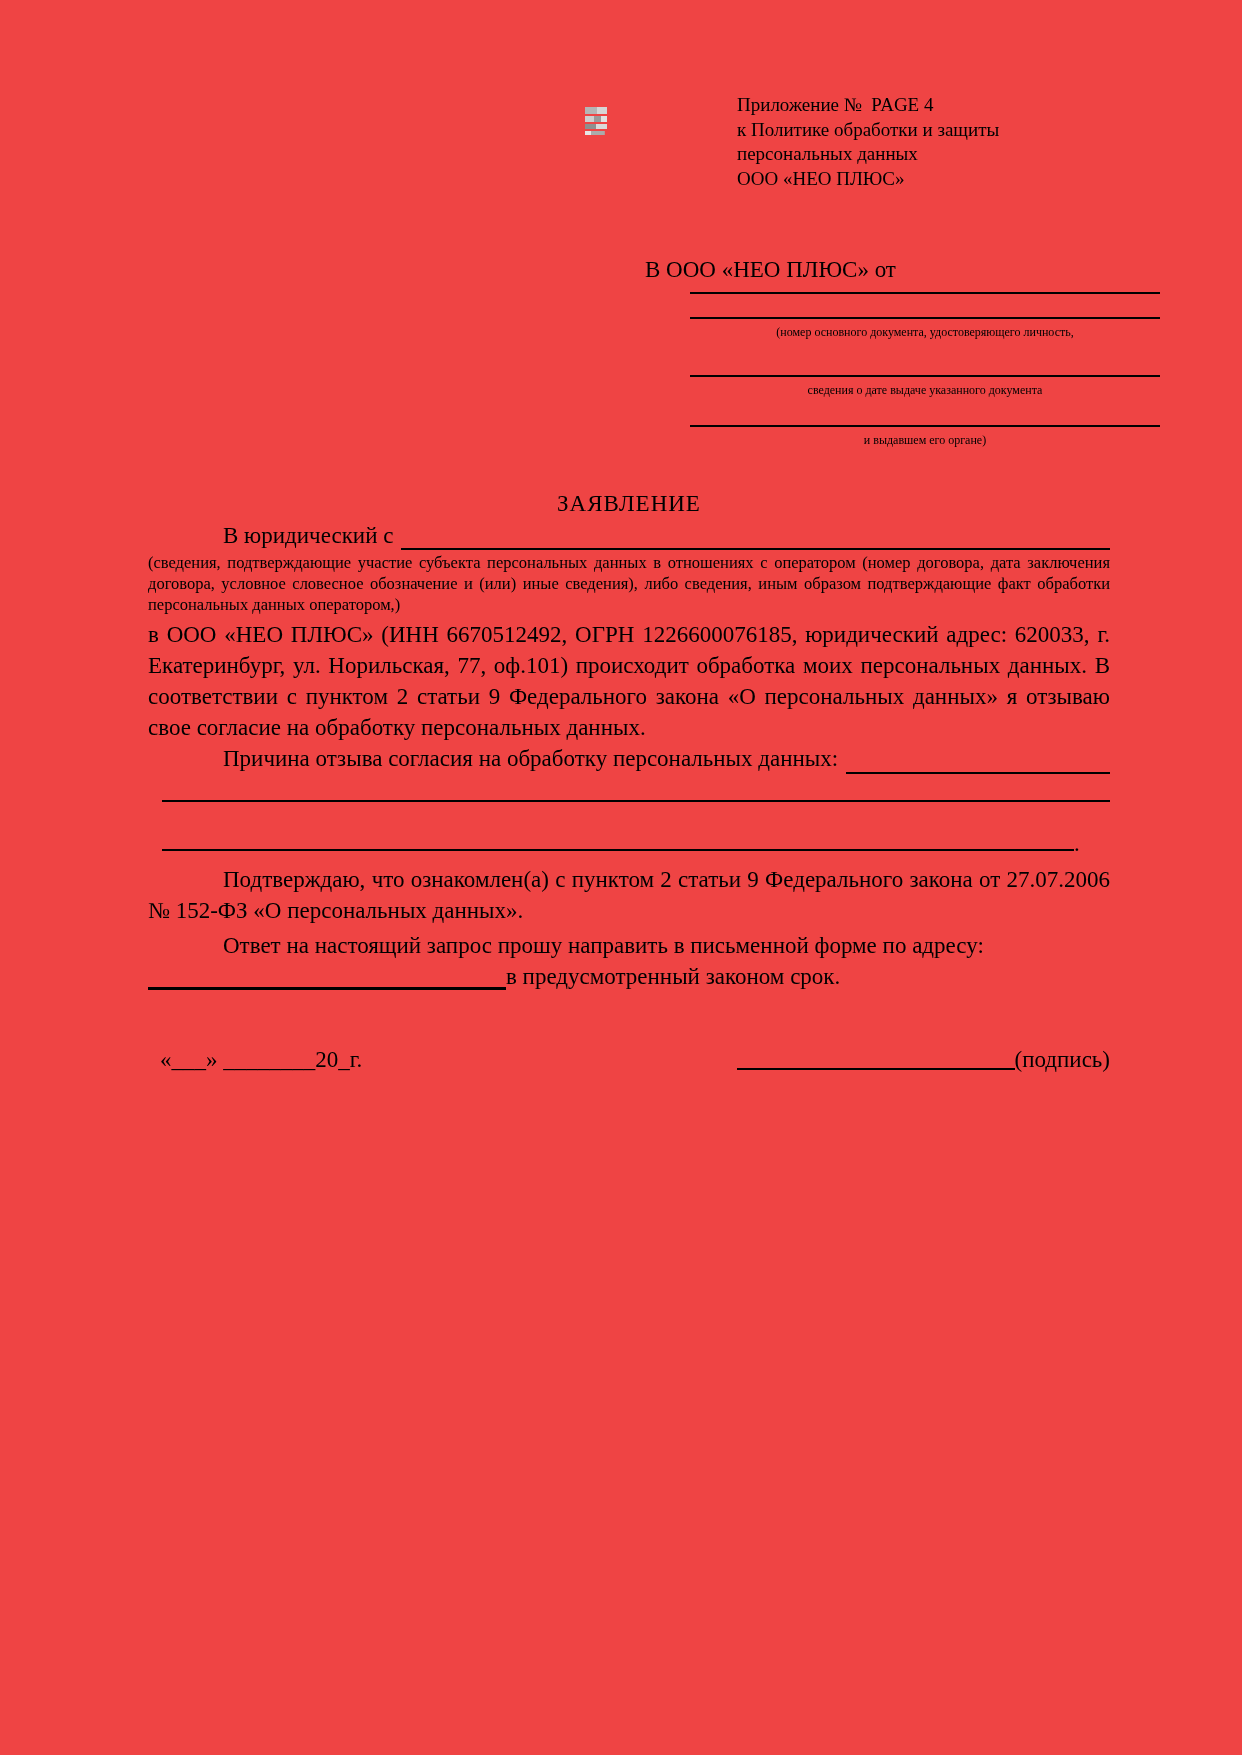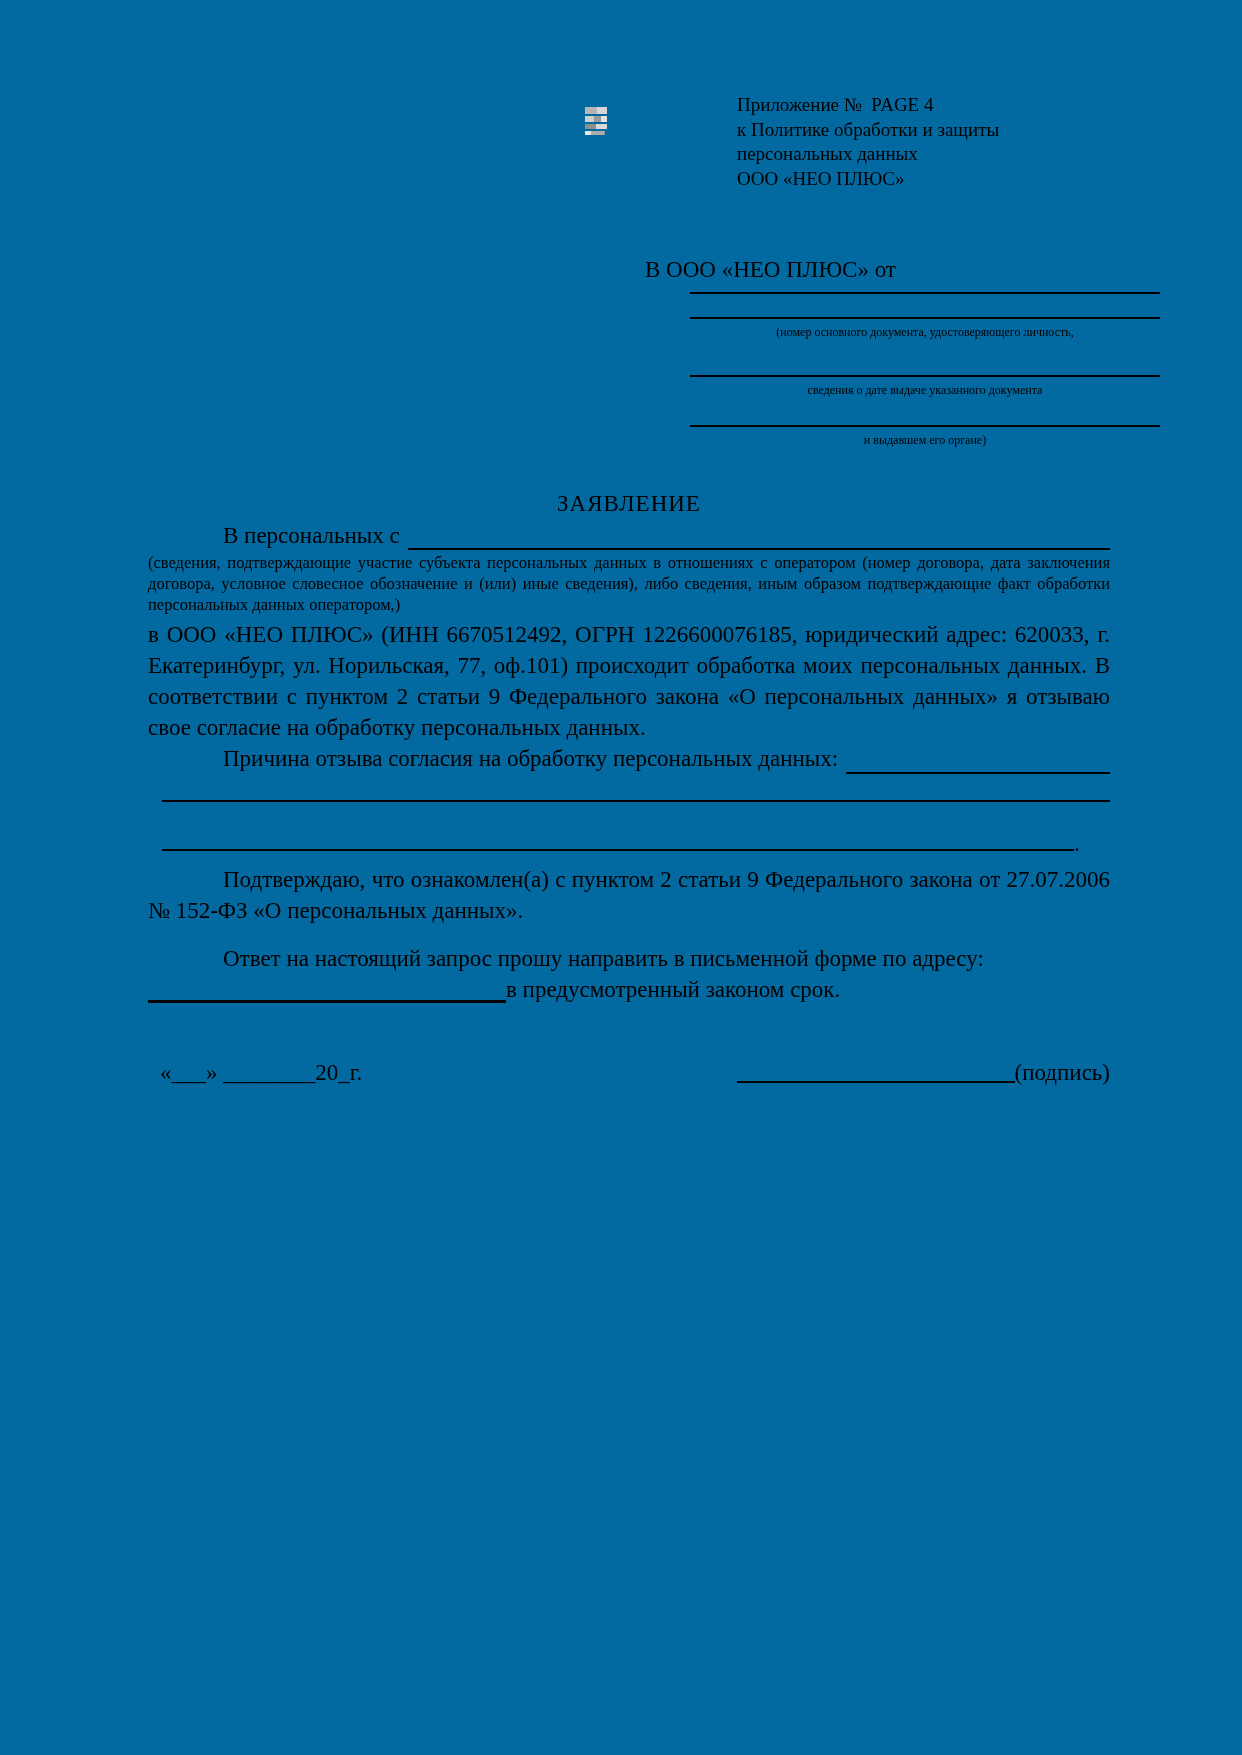--- a/index.html
+++ b/index.html
@@ -1,19 +1,19 @@
 <!DOCTYPE html>
 <html lang="ru"><head>
 <meta charset="utf-8">
 <style>
   html,body{margin:0;padding:0;background:#fff;}
   .page{
     width:1242px;height:1755px;box-sizing:border-box;
     padding:93px 132px 0 148px;
-    background:#0369a1;color:#000;position:relative;
+    background:#ef4444;color:#000;position:relative;
     font-family:"Liberation Serif","DejaVu Serif",serif;
   }
   
   .header{position:relative;height:100px;}
   .glitch{
     position:absolute;left:437px;top:14px;width:22px;height:28px;
     background:
       linear-gradient(90deg,#b5b5b5 0 55%,#d6d6d6 55% 100%) 0 0/100% 7px no-repeat,
       linear-gradient(90deg,#cfcfcf 0 40%,#9a9a9a 40% 75%,#e2e2e2 75% 100%) 0 9px/100% 6px no-repeat,
       linear-gradient(90deg,#8f8f8f 0 50%,#dadada 50% 100%) 0 17px/100% 5px no-repeat,
@@ -37,21 +37,21 @@
   .intro{display:flex;margin-top:4px;font-size:23px;line-height:28px;}
   .indent{flex:0 0 75px;}
   .fill{flex:1;height:26px;border-bottom:2px solid #000;margin-left:8px;}
   .fine-print{font-size:16.5px;line-height:21px;text-align:justify;margin-top:2px;}
   .body-par{font-size:23px;line-height:31px;text-align:justify;margin-top:4px;}
   .reason{display:flex;font-size:23px;line-height:31px;align-items:center;}
   .reason .fill{height:28px;}
   .blank1{margin-top:26px;margin-left:14px;border-bottom:2px solid #000;height:0;}
   .blank2{margin-top:25px;display:flex;align-items:baseline;font-size:23px;line-height:28px;}
   .blank2 .rule2{width:912px;margin-left:14px;height:22px;border-bottom:2px solid #000;}
-  .confirm{margin:6px 0 17px;font-size:23px;line-height:31px;text-indent:75px;text-align:justify;}
+  .confirm{margin:6px 0 4px;font-size:23px;line-height:31px;text-indent:75px;text-align:justify;}
   .reply1{margin:0;font-size:23px;line-height:31px;text-indent:75px;text-align:justify;}
   .reply2{display:flex;font-size:23px;line-height:31px;}
   .rule-reply{width:358px;height:26px;border-bottom:3px solid #000;}
   
   .sign-row{margin-top:52px;display:flex;align-items:baseline;font-size:23px;line-height:31px;}
   .date{margin-left:12px;}
   .rule-sign{margin-left:auto;width:278px;height:24px;border-bottom:2px solid #000;align-self:flex-start;}
 </style>
 </head>
 <body>
@@ -87,21 +87,21 @@
         <div class="rule"></div>
         <div class="caption">и выдавшем его органе)</div>
       </div>
     </div>
   </div>
 
   <div class="heading">ЗАЯВЛЕНИЕ</div>
 
   <div class="intro">
     <span class="indent"></span>
-    <span>В персональных с</span>
+    <span>В юридический с</span>
     <span class="fill"></span>
   </div>
 
   <div class="fine-print">(сведения, подтверждающие участие субъекта персональных данных в отношениях с оператором (номер договора, дата заключения договора, условное словесное обозначение и (или) иные сведения), либо сведения, иным образом подтверждающие факт обработки персональных данных оператором,)</div>
 
   <div class="body-par">в ООО «НЕО ПЛЮС» (ИНН 6670512492, ОГРН 1226600076185, юридический адрес: 620033, г. Екатеринбург, ул. Норильская, 77, оф.101) происходит обработка моих персональных данных. В соответствии с пунктом 2 статьи 9 Федерального закона «О персональных данных» я отзываю свое согласие на обработку персональных данных.</div>
 
   <div class="reason">
     <span class="indent"></span>
     <span>Причина отзыва согласия на обработку персональных данных:</span>

